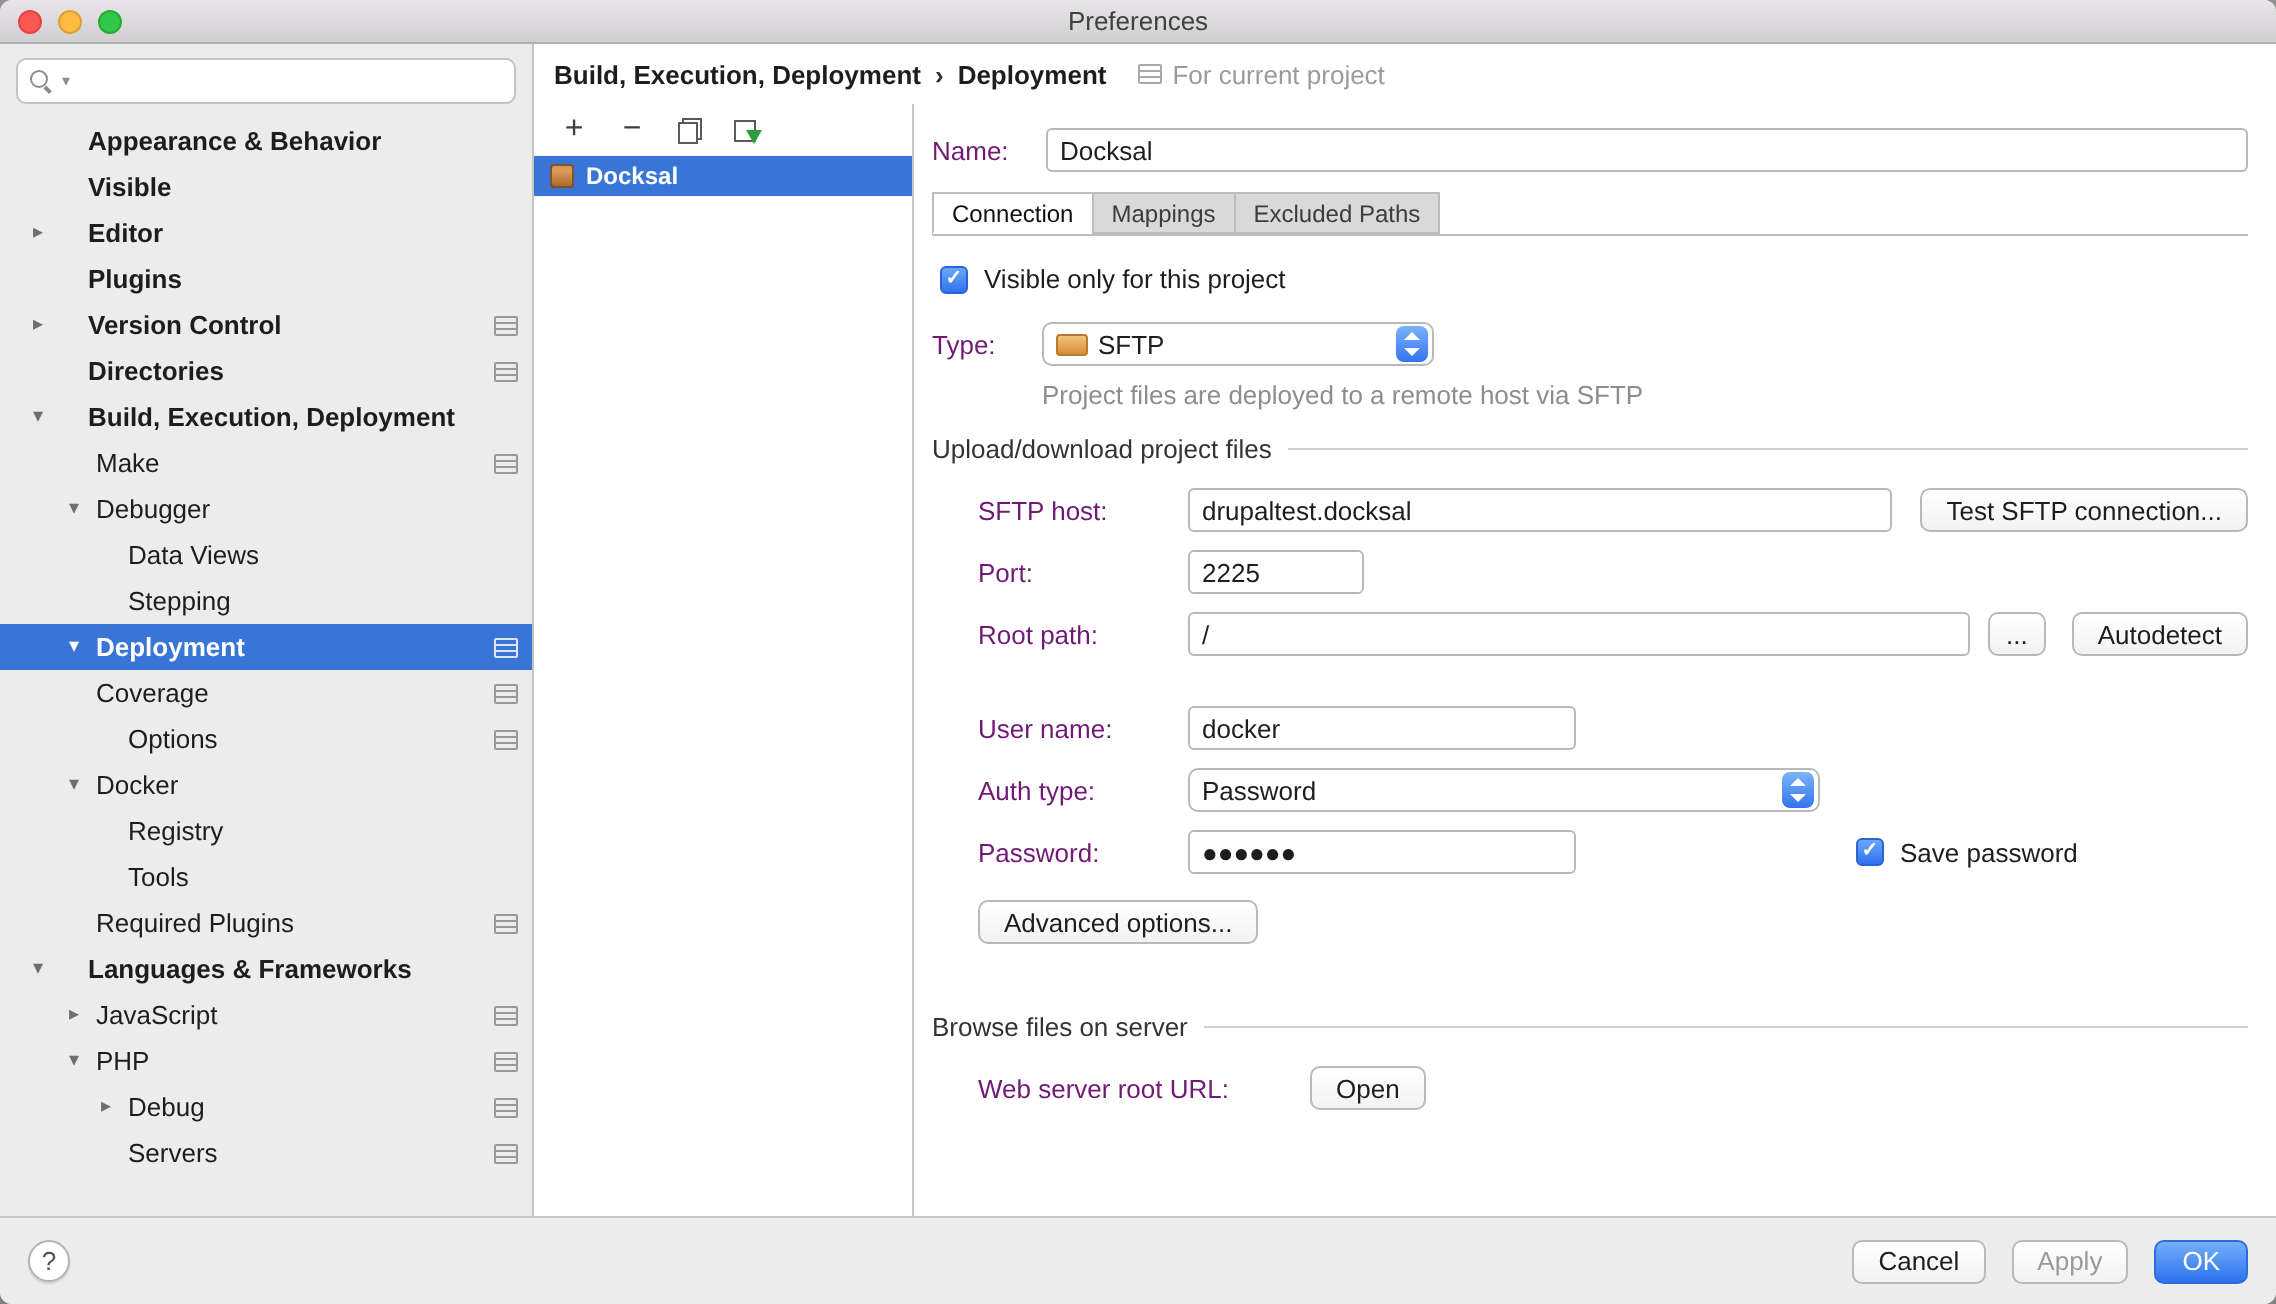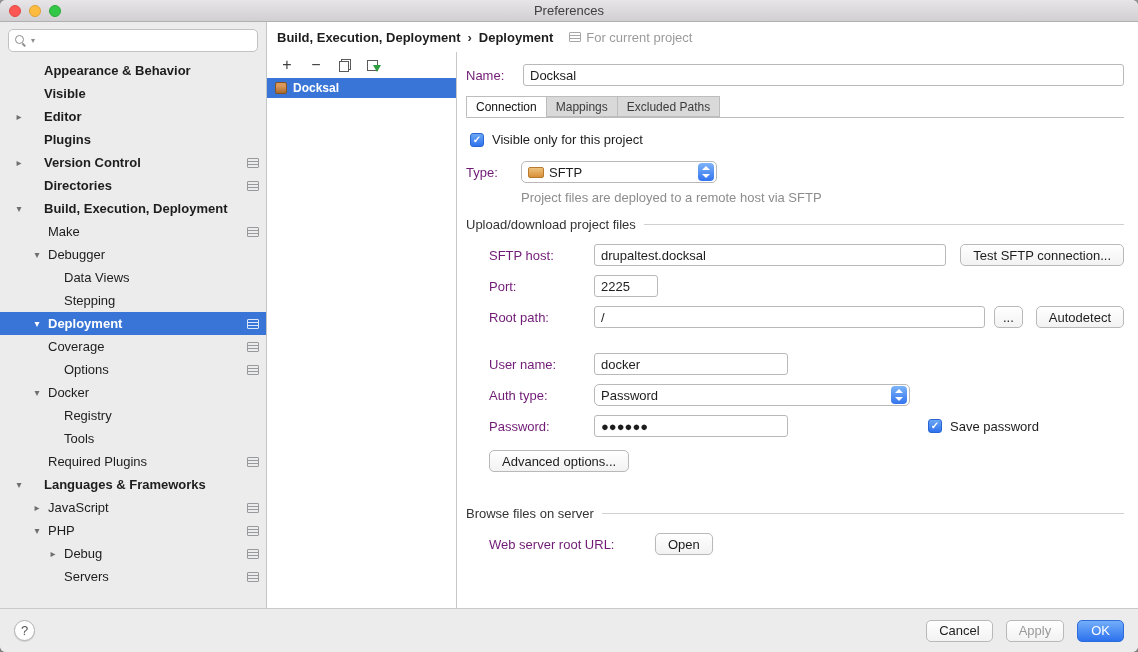--- a/index.html
+++ b/index.html
@@ -101,21 +101,21 @@
   .section-label { color:#333; margin-right:8px; white-space:nowrap; }
   .section-line { flex:1; height:1px; background:#d0d0d0; }
 
   .form-group { padding-left:23px; }
   .form-group .row { margin-bottom:9px; }
   .w105 { width:105px; flex:0 0 105px; }
   .w148 { width:148px; flex:0 0 148px; }
   .w352 { width:352px; }
   .w316 { width:316px; }
   .w194 { width:194px; }
-  .w64 { width:64px; }
+  .w64 { width:88px; }
   .grow { flex:1; }
 
   .btn { height:22px; padding:0 12px; border:1px solid #b9b9b9; border-radius:5px; background:linear-gradient(#ffffff,#f2f2f2); font-family:inherit; font-size:13px; color:#1d1d1d; cursor:default; white-space:nowrap; }
   .ml-auto { margin-left:auto; }
   .gap16 { height:16px; }
   .save-pass { margin-left:140px; display:flex; align-items:center; gap:8px; }
   .advanced-row { margin-top:13px; }
   .browse-section { margin-top:34px; }
   .webroot-row { padding-left:23px; }
 

